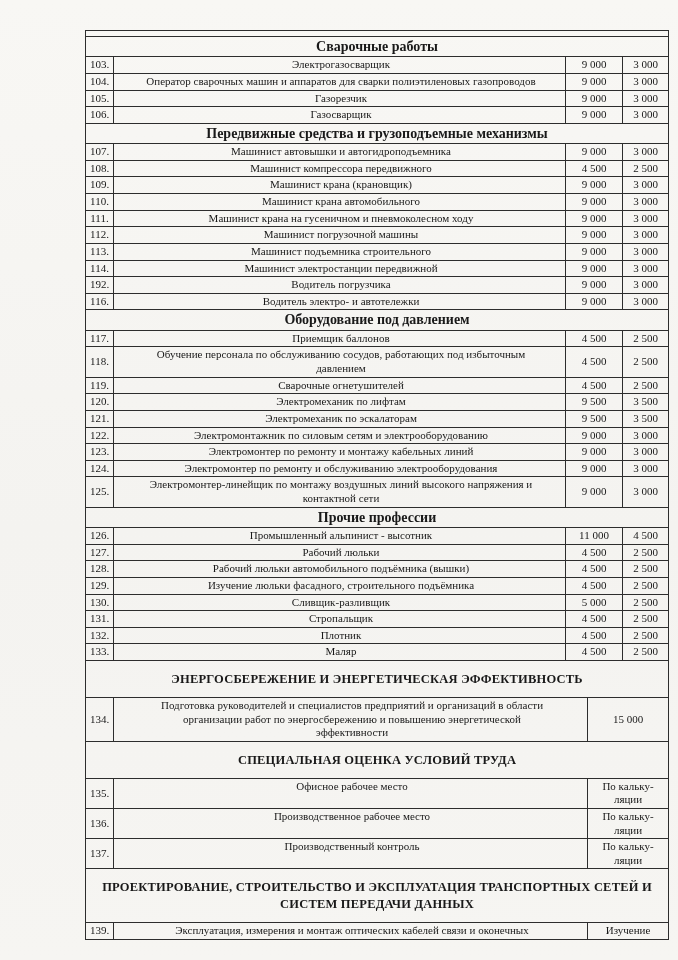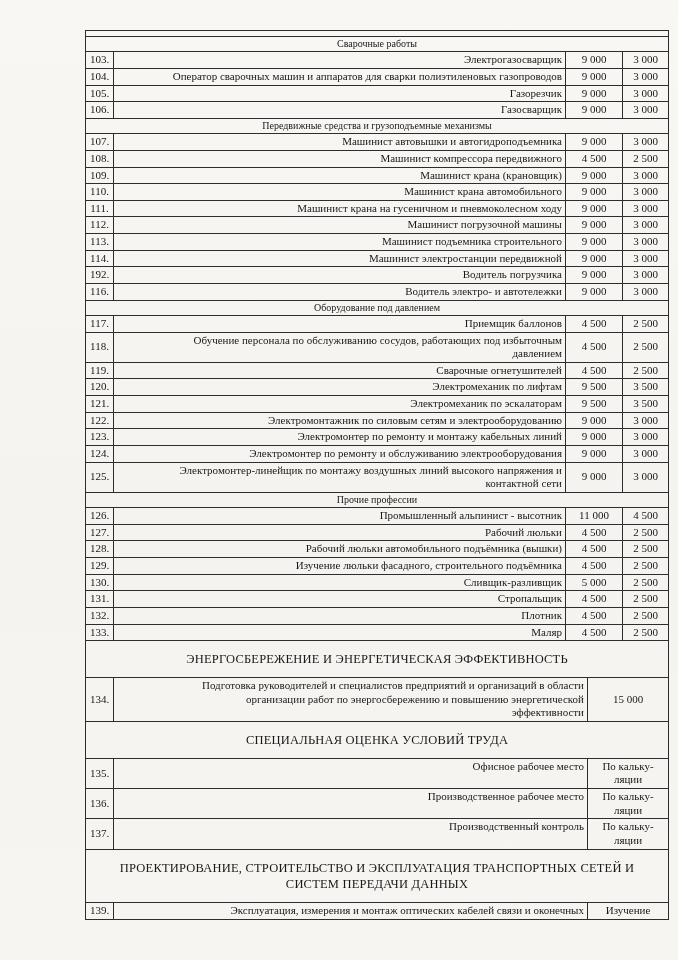--- a/index.html
+++ b/index.html
@@ -9,27 +9,27 @@
     position: relative; overflow: hidden;
   }
   .sheet { position: absolute; left: 85px; top: 30px; width: 584px; }
   table.price-table {
     border-collapse: collapse; width: 583px; table-layout: fixed;
     font-family: "Liberation Serif", "DejaVu Serif", serif;
     font-size: 11px; color: #191919;
   }
   td { border: 1px solid #2d2d2d; padding: 1px 3px; line-height: 1.24; overflow: hidden; }
   td.num   { text-align: center; vertical-align: middle; padding: 1px 1px; }
-  td.name  { text-align: right; vertical-align: top; white-space: pre-line; padding-left: 6px; }
+  td.name  { text-align: center; vertical-align: top; white-space: pre-line; padding-left: 6px; }
   td.price { text-align: center; vertical-align: middle; white-space: pre-line; padding: 1px 1px; }
   td.subheader {
-    text-align: center; font-weight: normal; font-size: 10px; padding: 1px 0;
+    text-align: center; font-weight: bold; font-size: 14px; padding: 1px 0;
   }
   td.bigheader {
-    text-align: center; font-weight: normal; font-size: 12.5px;
+    text-align: center; font-weight: bold; font-size: 12.5px;
     padding: 10px 0 9px 0; white-space: pre-line; line-height: 1.35;
     letter-spacing: 0.2px;
   }
   tr.sliver td { height: 5px; padding: 0; }
 </style>
 </head>
 <body>
 
 <div class="sheet">
   <table class="price-table">

